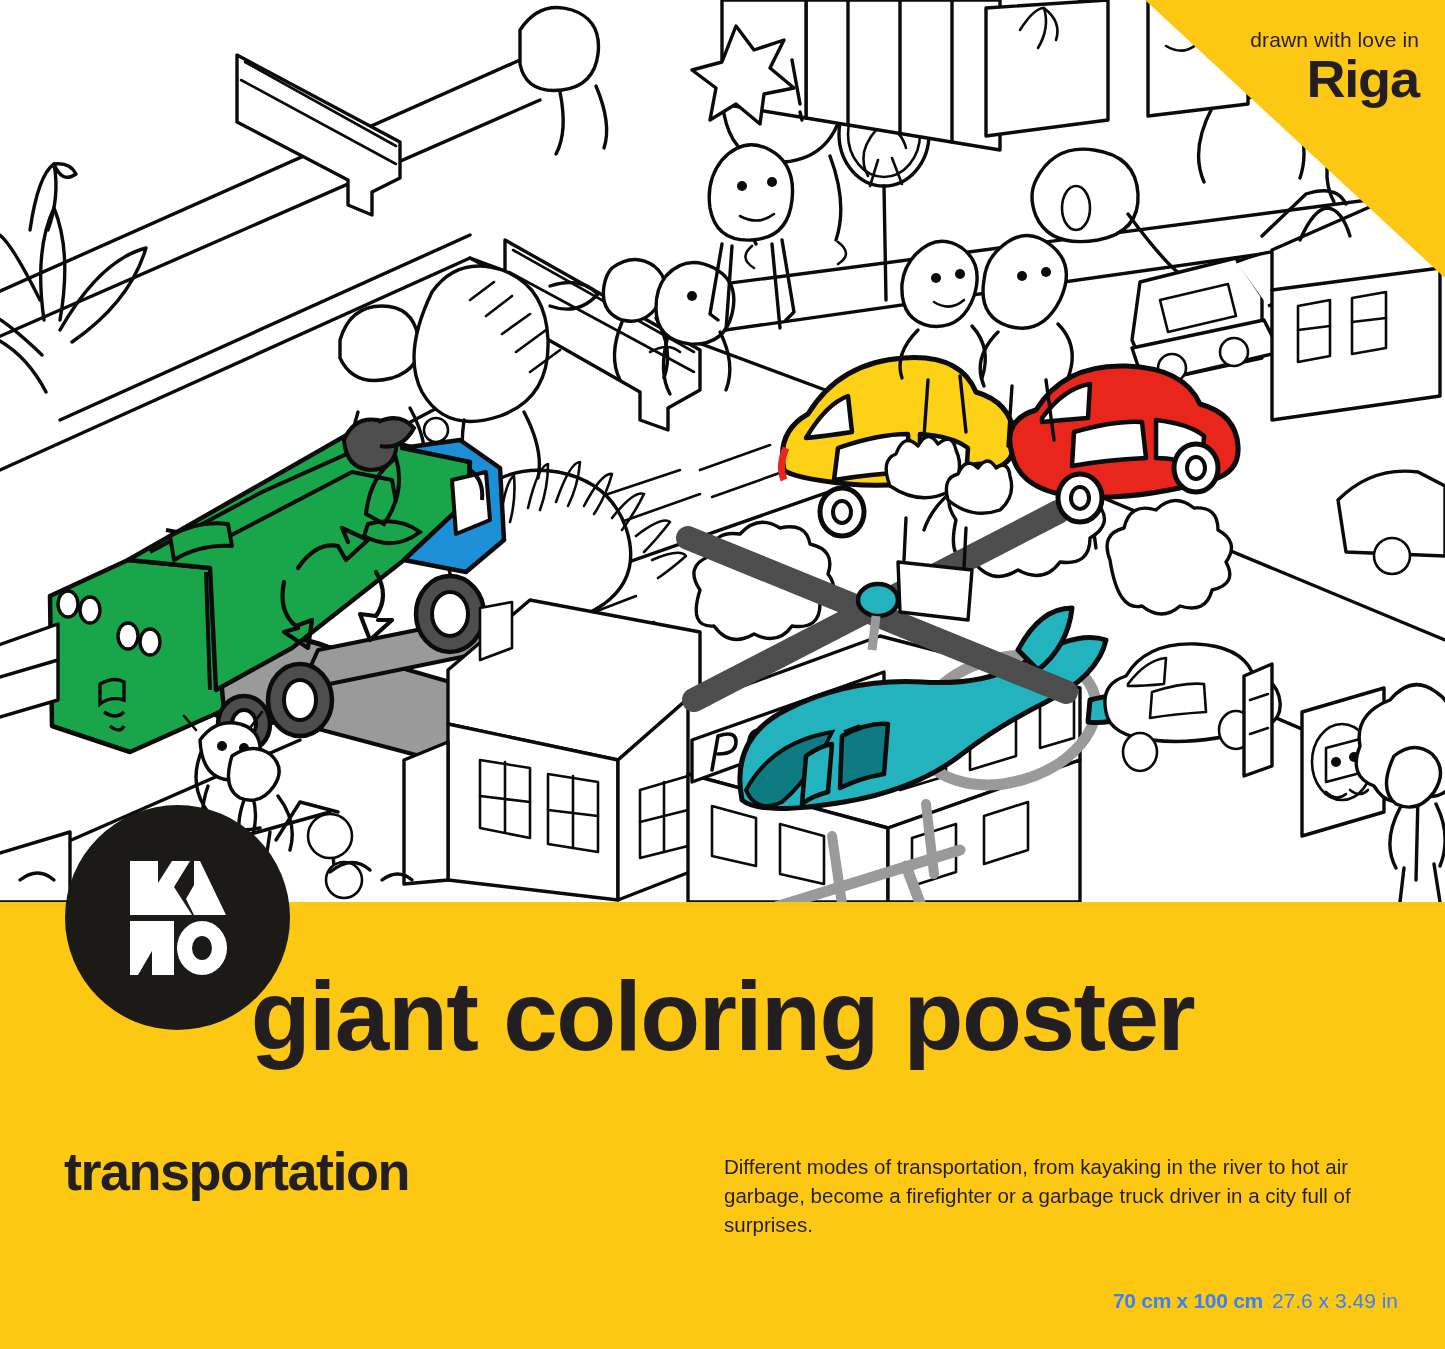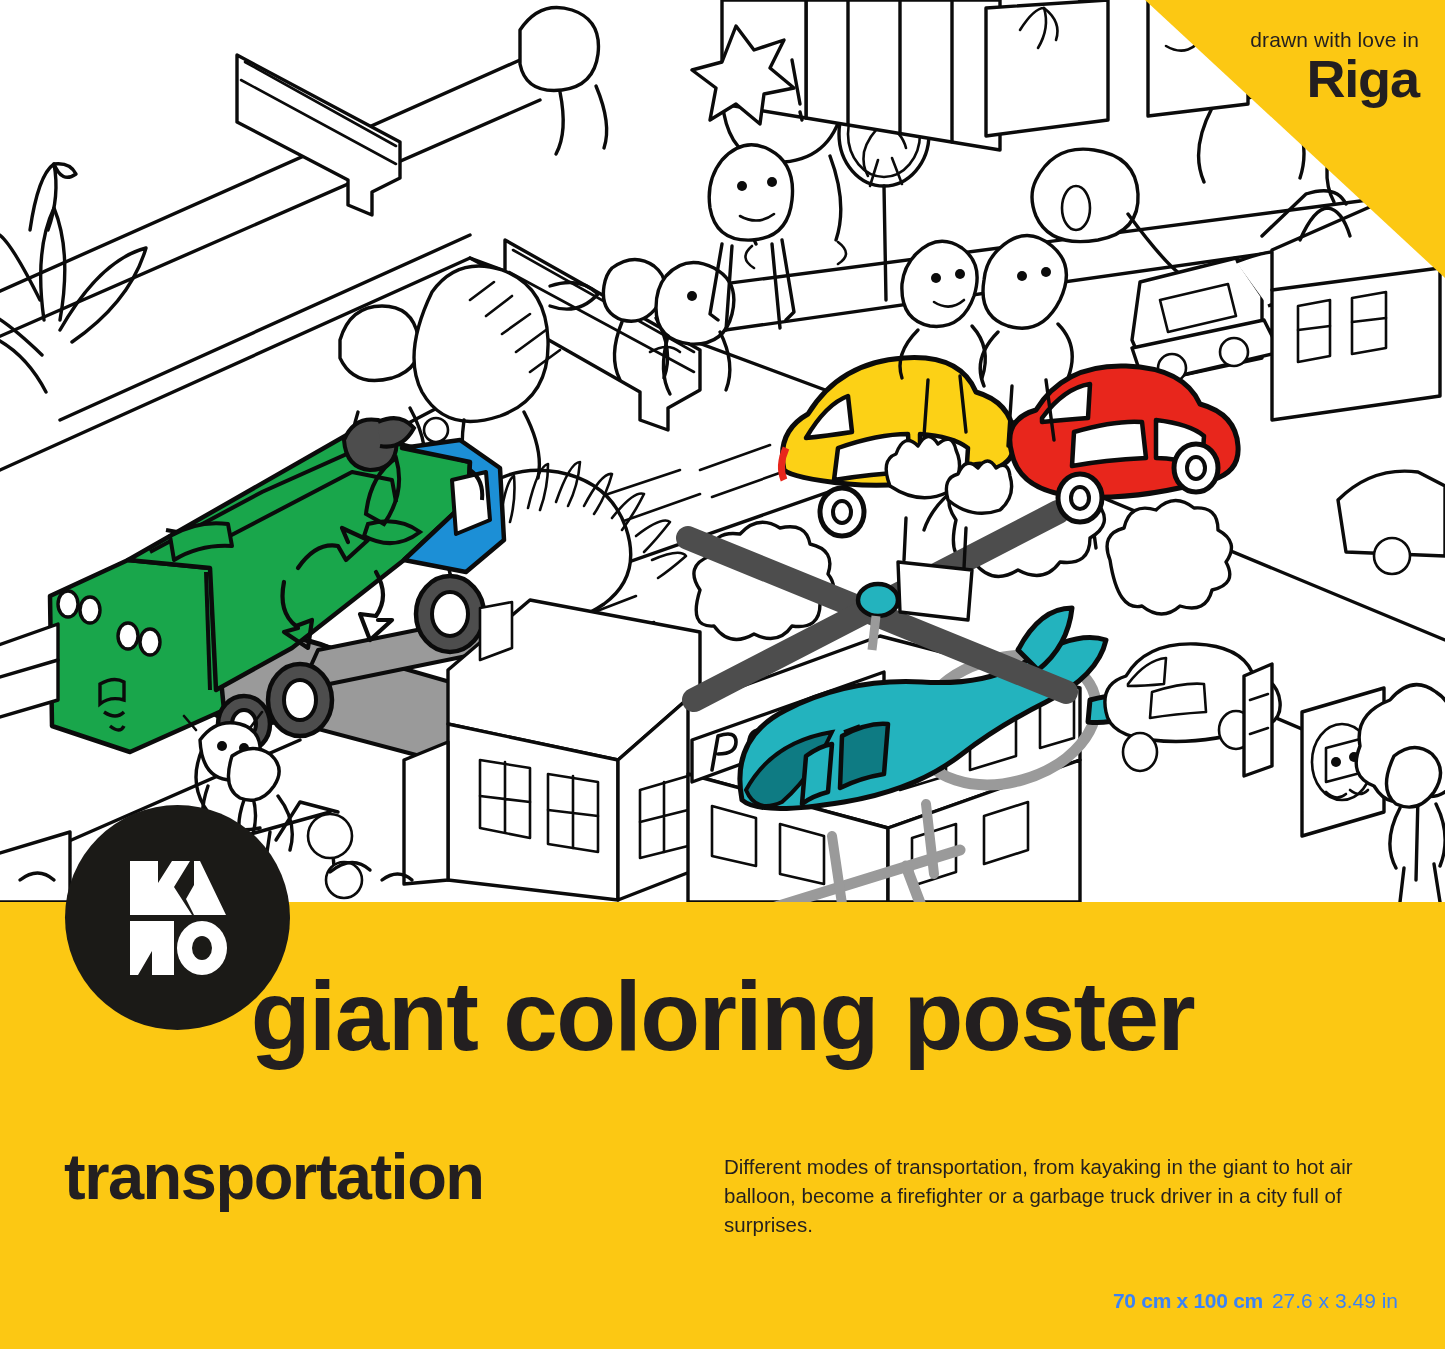--- a/index.html
+++ b/index.html
@@ -71,21 +71,21 @@
     position:absolute; left:0; top:966px; width:1445px;
     text-align:center;
     font-size:99px; font-weight:bold; color:#231F20;
     letter-spacing:-1.5px; line-height:1;
     transform:scaleX(.99); transform-origin:center;
     white-space:nowrap;
   }
 
   #title-block { position:absolute; left:64px; top:1144px; }
   #subject-title {
-    font-size:65px; font-weight:bold; color:#231F20;
+    font-size:54px; font-weight:bold; color:#231F20;
     letter-spacing:-1.5px; line-height:1.0; white-space:nowrap;
   }
   #byline {
     font-size:44px; font-weight:normal; color:#231F20;
     letter-spacing:-.4px; line-height:1.15; margin-top:2px; white-space:nowrap;
   }
 
   
   #description {
     position:absolute; left:724px; top:1152px; width:676px;
@@ -568,19 +568,19 @@
       <ellipse cx="74" cy="89" rx="10" ry="12" fill="#1B1A17"></ellipse>
     </svg>
   </div>
 
   <div id="headline">giant coloring poster</div>
 
   <div id="title-block">
     <div id="subject-title">transportation</div>
   </div>
 
-  <div id="description">Different modes of transportation, from kayaking in the giant to hot air balloon, become a firefighter or a garbage truck driver in a city full of surprises.</div>
+  <div id="description">Different modes of transportation, from kayaking in the river to hot air garbage, become a firefighter or a garbage truck driver in a city full of surprises.</div>
 
   <div id="dimensions">
     <span id="dim-metric">70 cm x 100 cm</span><span id="dim-imperial">27.6 x 3.49 in</span>
   </div>
 
 </div>
 
 </body></html>

